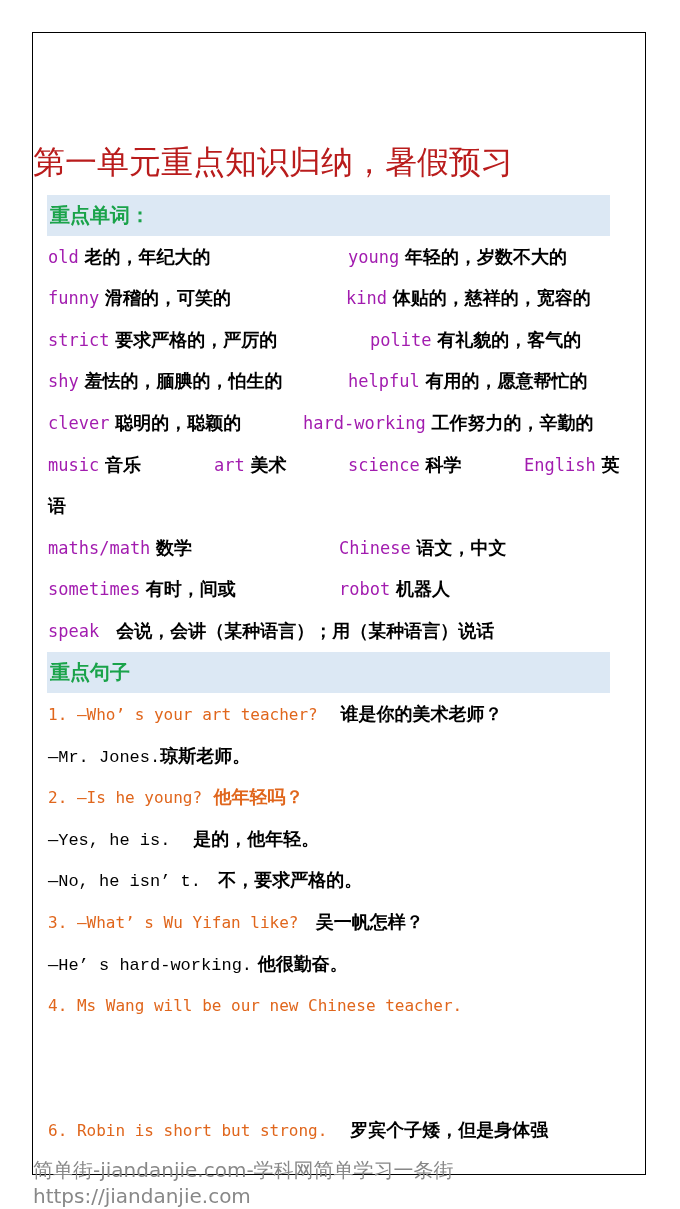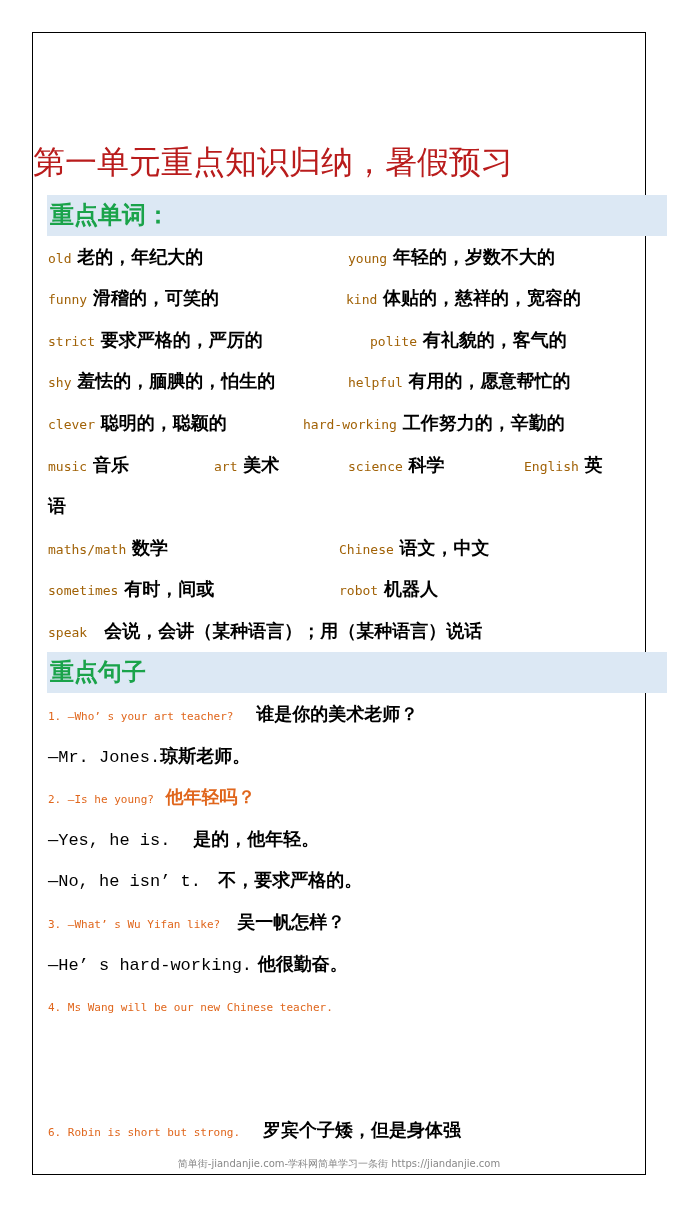--- a/index.html
+++ b/index.html
@@ -4,29 +4,29 @@
 <style>
   html, body { margin:0; padding:0; background:#fff; }
   body { width:680px; height:1209px; position:relative; overflow:hidden;
          font-family:"DejaVu Sans", sans-serif; }
   .page { position:absolute; left:32px; top:32px; width:614px; height:1143px;
           border:1.5px solid #000; box-sizing:border-box; }
   .title { position:absolute; left:0; right:0; top:28px; text-align:center;
            font-family:"DejaVu Serif", serif; font-size:50px; color:#000; letter-spacing:1px; }
   .subtitle { position:absolute; left:0; right:0; top:108px; 
               font-family:"DejaVu Serif", serif; font-size:32px; color:#b91c1c; }
-  .band { position:absolute; left:14px; width:620px; height:41px; background:#dce8f4;
-          color:#1aa34a; font-weight:bold; font-size:24px; line-height:41px; padding-left:3px; box-sizing:border-box; }
+  .band { position:absolute; left:14px; width:563px; height:41px; background:#dce8f4;
+          color:#1aa34a; font-weight:bold; font-size:20px; line-height:41px; padding-left:3px; box-sizing:border-box; }
   .row { position:absolute; left:15px; font-size:18px; color:#000; white-space:nowrap; line-height:26px; }
-  .en { font-family:"DejaVu Sans Mono", monospace; color:#a16207; font-size:13px;margin-top:28px; }
+  .en { font-family:"DejaVu Sans Mono", monospace; color:#a21caf; font-size:17px;margin-top:28px; }
   .zh { font-family:"DejaVu Sans", sans-serif; font-weight:bold; font-size:18px; }
-  .sen { font-family:"DejaVu Sans Mono", monospace; color:#e0661c; font-size:11px; }
+  .sen { font-family:"DejaVu Sans Mono", monospace; color:#e0661c; font-size:16px; }
   .ans { font-family:Liberation Mono, monospace; color:#000; font-size:17px; }
   .col2 { position:absolute; }
-  .footer { position:absolute; left:0; right:0; top:1124px; text-align:center; font-size:10px; color:#888;
+  .footer { position:absolute; left:0; right:0; top:1124px; font-size:20px; color:#888;
             font-family:"DejaVu Sans", sans-serif; }
 </style>
 </head>
 <body>
 
 <div class="page">
   <div class="subtitle">第一单元重点知识归纳，暑假预习</div>
 
   <div class="band" style="top:162px">重点单词：</div>
 

